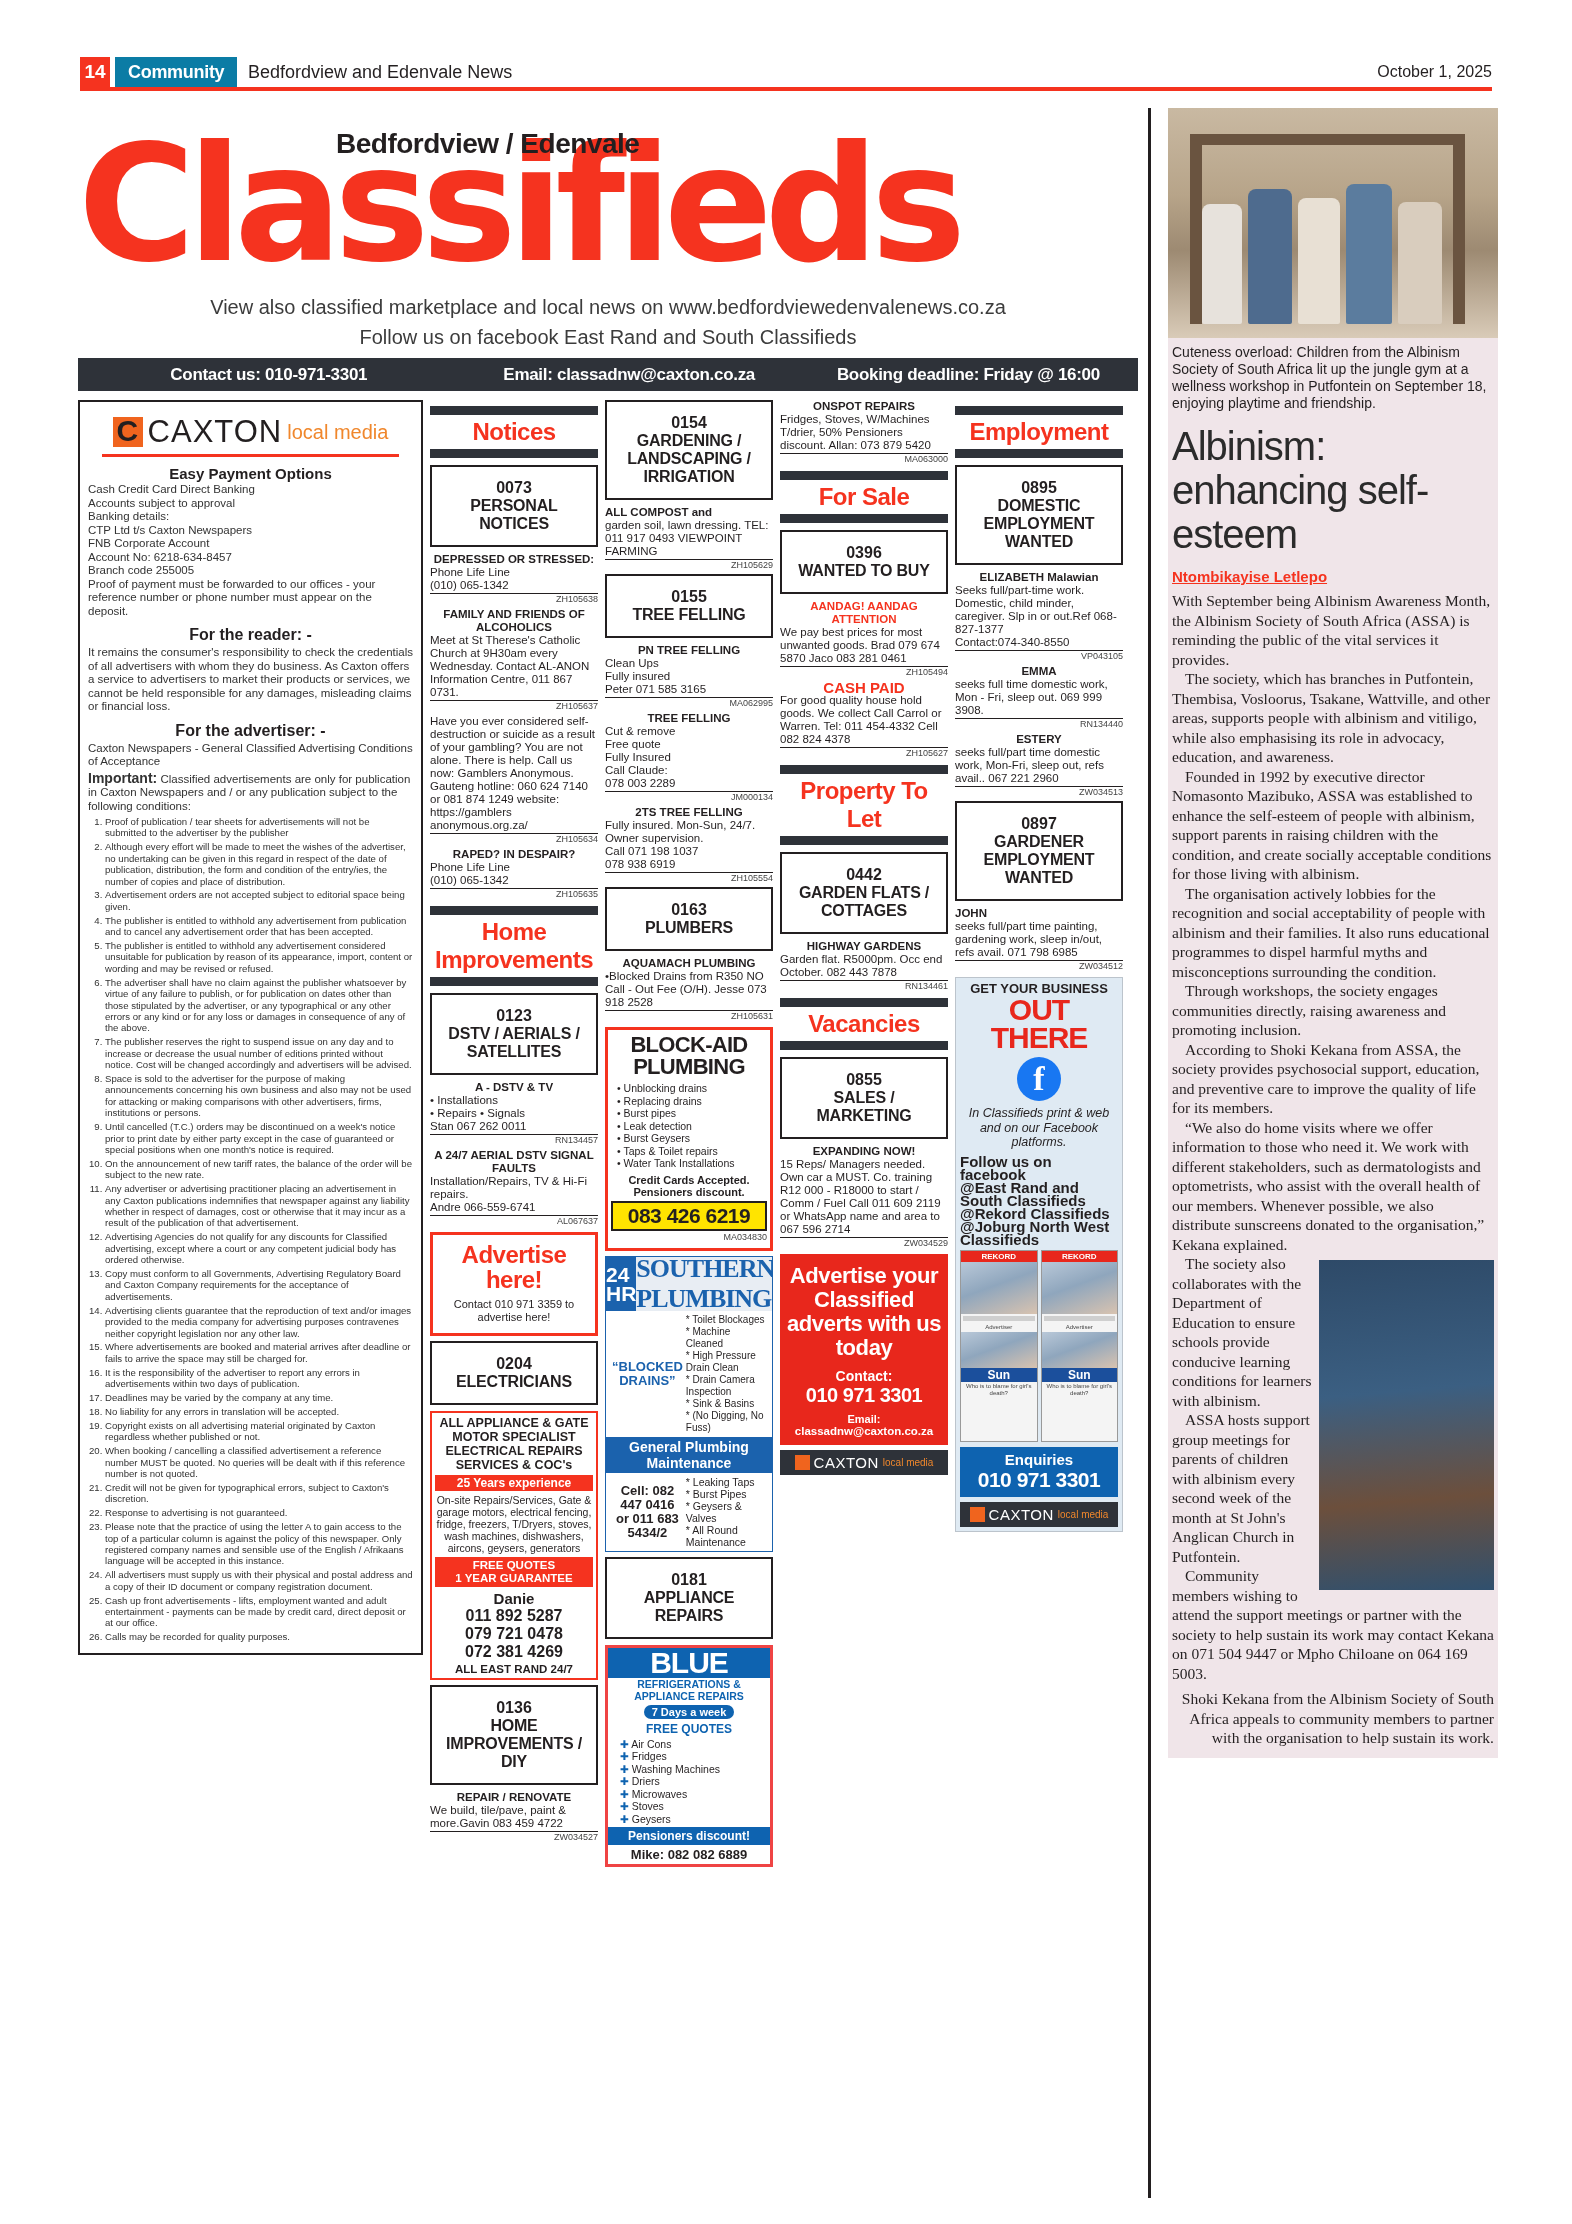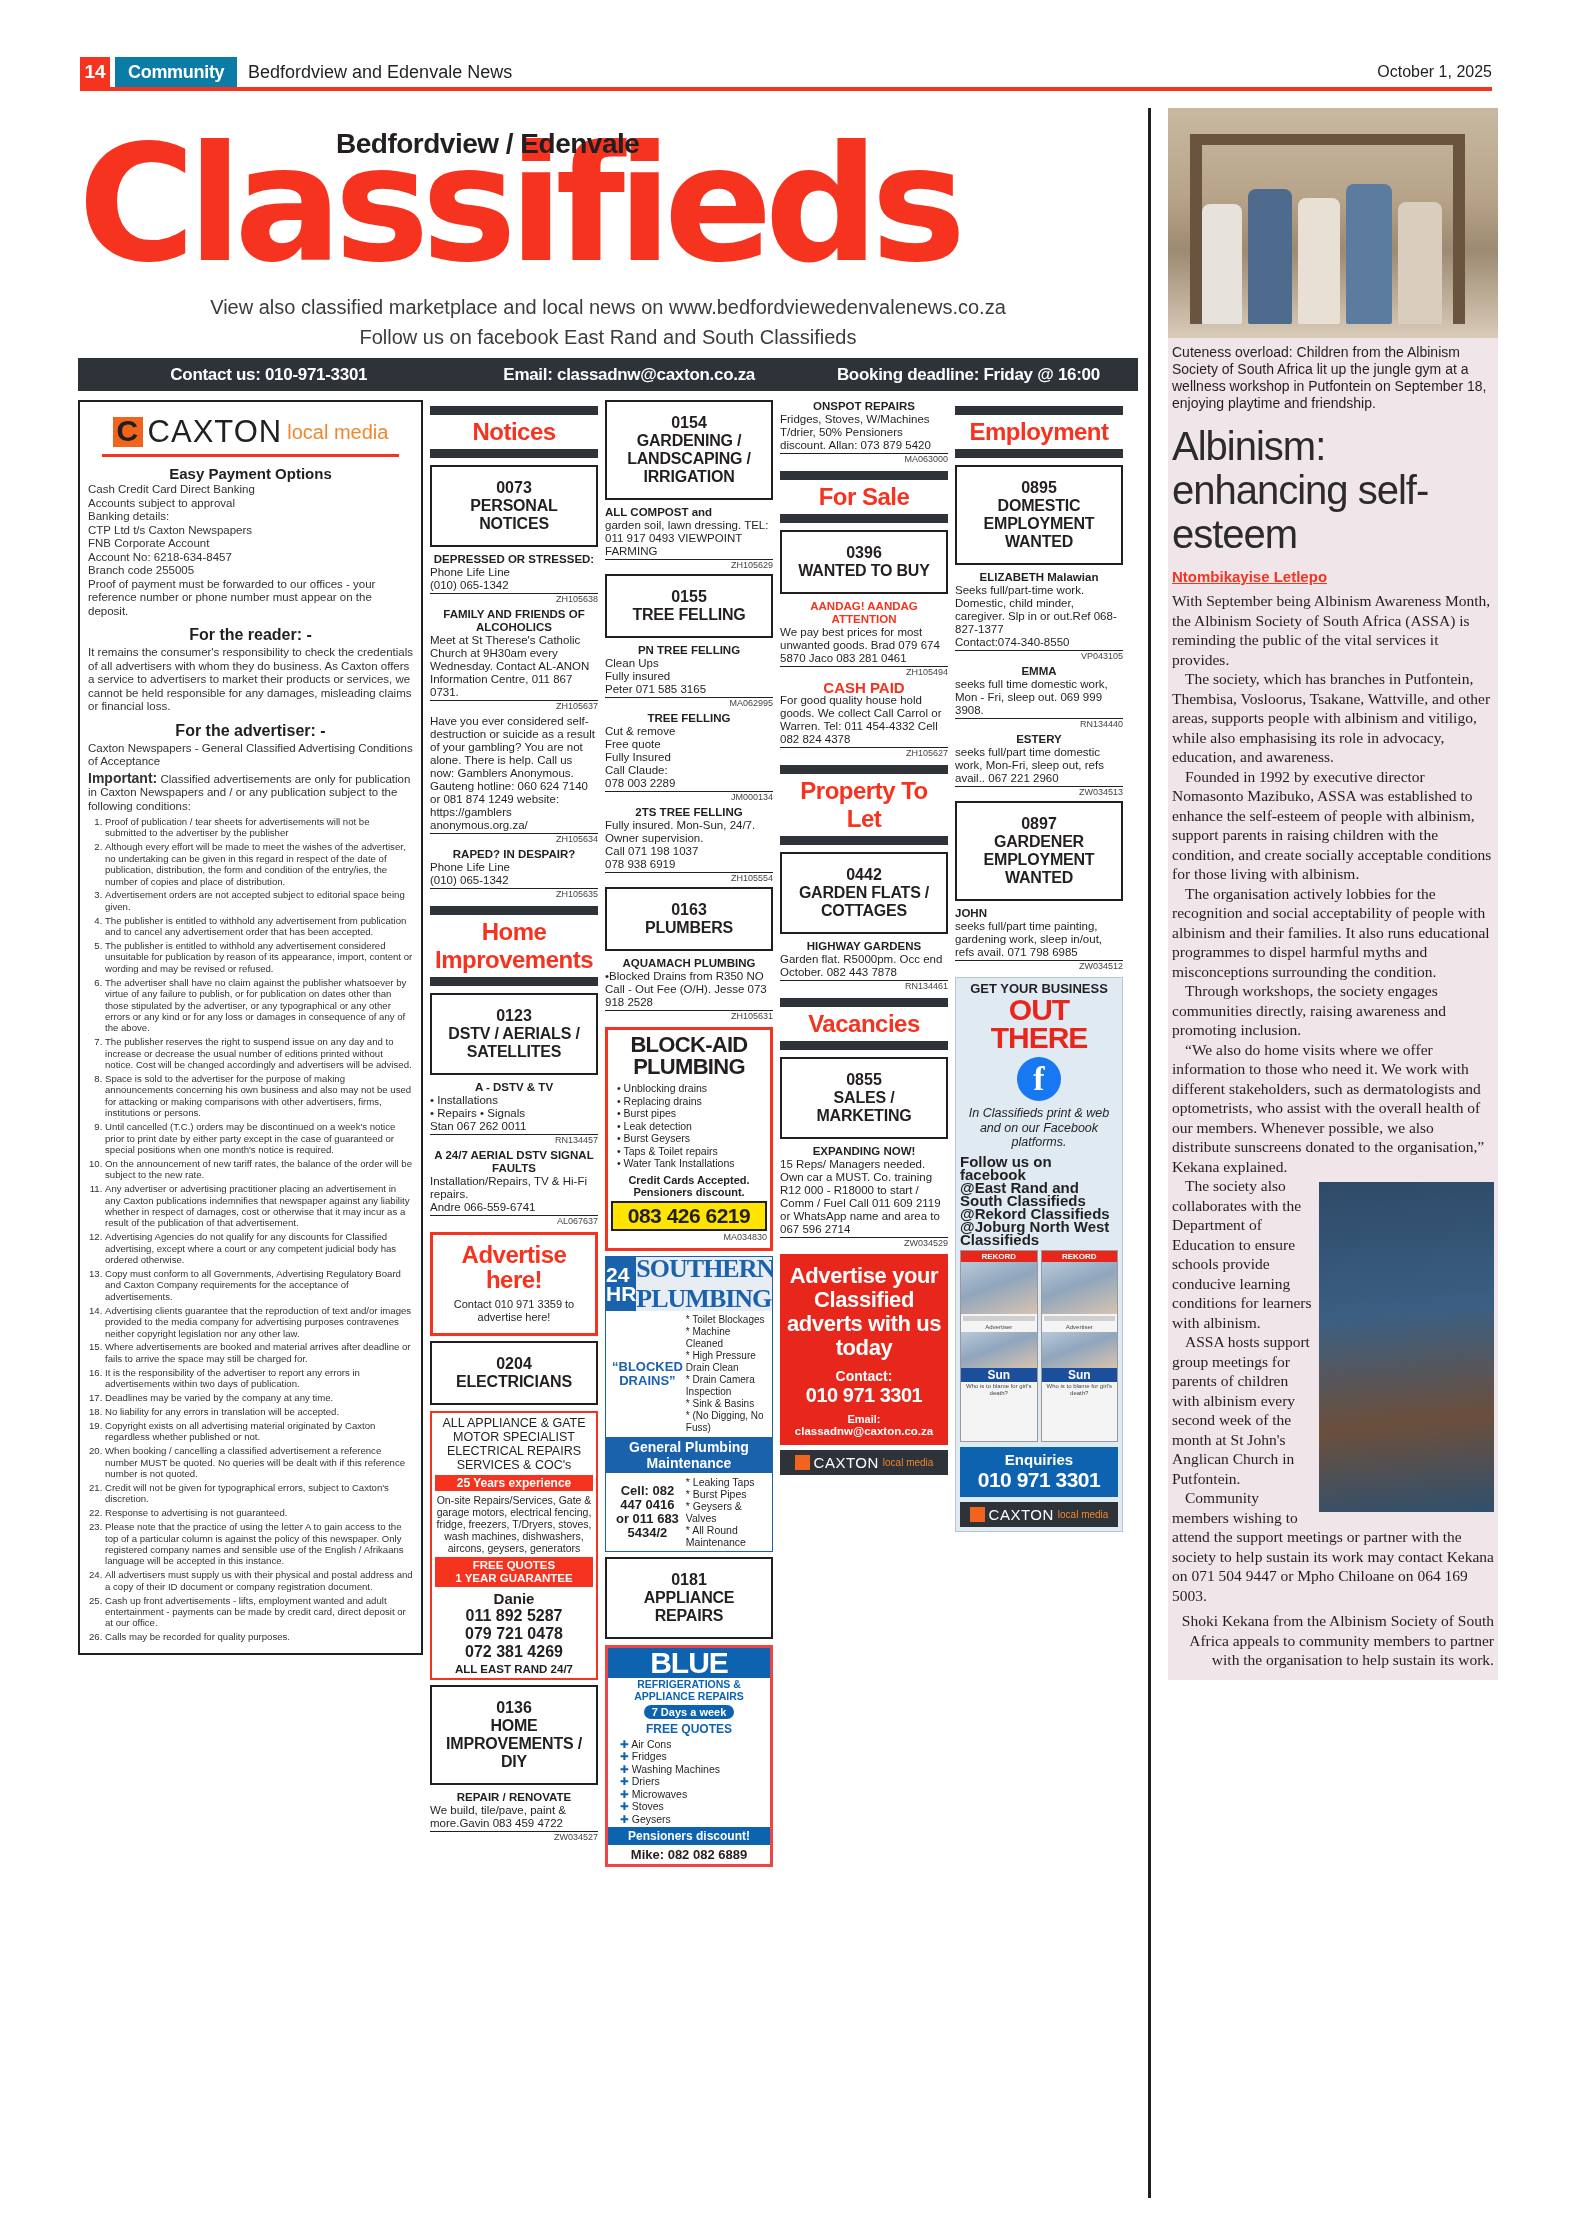--- a/index.html
+++ b/index.html
@@ -90,21 +90,21 @@
   .blockaid ul li::before{content:"• ";}
   .blockaid .cc{font-size:11px;font-weight:700;line-height:12px;}
   .blockaid .phone{background:#ffe400;border:2px solid #231f20;font-size:21px;font-weight:800;
                    margin-top:3px;padding:1px 0;letter-spacing:-.5px;}
 
   .advhere{border:3px solid #f5331f;text-align:center;padding:7px 4px 9px;margin:5px 0;}
   .advhere .t{color:#f5331f;font-size:24px;font-weight:800;line-height:25px;letter-spacing:-.5px;}
   .advhere .s{font-size:11px;line-height:13px;margin-top:6px;}
 
   .applbox{border:2px solid #f5331f;text-align:center;padding:3px;margin:5px 0;}
-  .applbox .r1{font-size:12.5px;font-weight:400;line-height:14px;}
+  .applbox .r1{font-size:12.5px;font-weight:700;line-height:14px;}
   .applbox .yr{background:#f5331f;color:#fff;font-size:12px;font-weight:700;padding:1px 0;margin:3px 0;}
   .applbox .sm{font-size:10.5px;line-height:12px;}
   .applbox .fq{background:#f5331f;color:#fff;font-size:11.5px;font-weight:700;line-height:13px;
                padding:2px 0;margin:3px 0;}
   .applbox .nm{font-size:15px;font-weight:700;}
   .applbox .ph{font-size:16px;font-weight:800;line-height:18px;}
   .applbox .last{font-size:11.5px;font-weight:700;margin-top:2px;}
 
   
   .southern{border:1px solid #1b62ad;margin:5px 0;background:#fff;position:relative;overflow:hidden;}
@@ -698,20 +698,21 @@
     </div>
     <div class="cap">Cuteness overload: Children from the Albinism Society of South Africa lit up the jungle gym at a wellness workshop in Putfontein on September 18, enjoying playtime and friendship.</div>
     <div class="headline">Albinism: enhancing self-esteem</div>
     <div class="byline">Ntombikayise Letlepo</div>
     <div class="artbody" id="artbody">
         <p class="first">With September being Albinism Awareness Month, the Albinism Society of South Africa (ASSA) is reminding the public of the vital services it provides.</p>
         <p>The society, which has branches in Putfontein, Thembisa, Vosloorus, Tsakane, Wattville, and other areas, supports people with albinism and vitiligo, while also emphasising its role in advocacy, education, and awareness.</p>
         <p>Founded in 1992 by executive director Nomasonto Mazibuko, ASSA was established to enhance the self-esteem of people with albinism, support parents in raising children with the condition, and create socially acceptable conditions for those living with albinism.</p>
         <p>The organisation actively lobbies for the recognition and social acceptability of people with albinism and their families. It also runs educational programmes to dispel harmful myths and misconceptions surrounding the condition.</p>
         <p>Through workshops, the society engages communities directly, raising awareness and promoting inclusion.</p>
+        <p>According to Shoki Kekana from ASSA, the society provides psychosocial support, education, and preventive care to improve the quality of life for its members.</p>
         <p>“We also do home visits where we offer information to those who need it. We work with different stakeholders, such as dermatologists and optometrists, who assist with the overall health of our members. Whenever possible, we also distribute sunscreens donated to the organisation,” Kekana explained.</p>
         <div class="wrapimg"></div>
         <p>The society also collaborates with the Department of Education to ensure schools provide conducive learning conditions for learners with albinism.</p>
         <p>ASSA hosts support group meetings for parents of children with albinism every second week of the month at St John's Anglican Church in Putfontein.</p>
         <p>Community members wishing to attend the support meetings or partner with the society to help sustain its work may contact Kekana on 071 504 9447 or Mpho Chiloane on 064 169 5003.</p>
       </div>
     <div class="artend">Shoki Kekana from the Albinism Society of South Africa appeals to community members to partner with the organisation to help sustain its work.</div>
   </div>
 
 </div>

